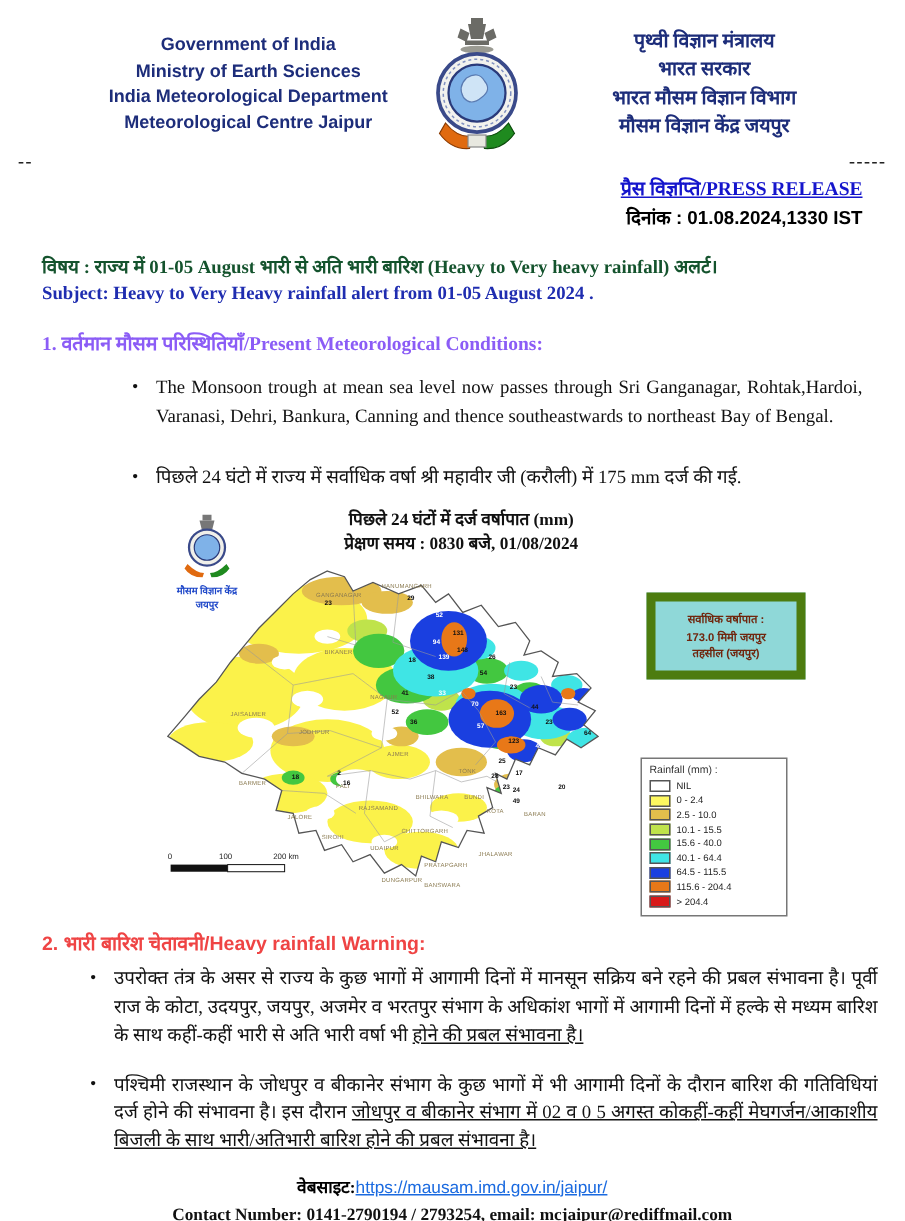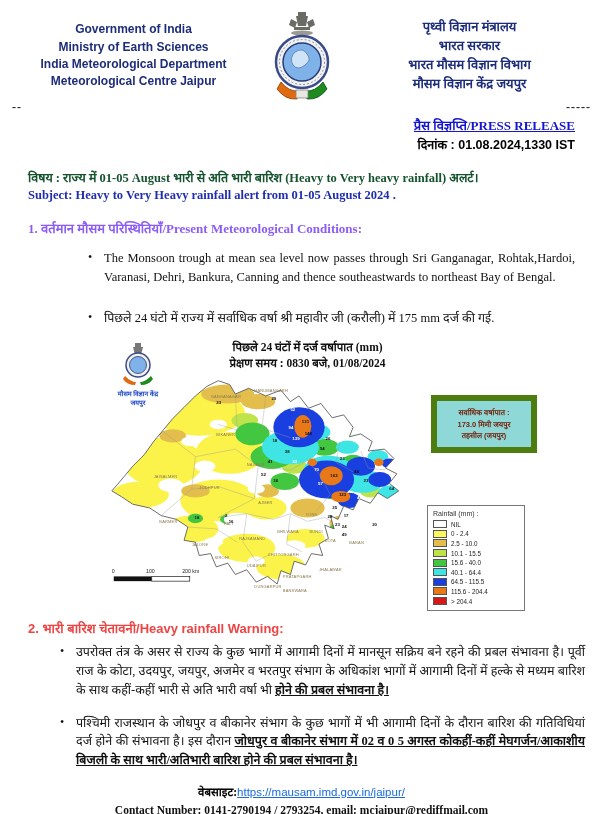--- a/index.html
+++ b/index.html
@@ -1,41 +1,41 @@
 <!DOCTYPE html>
 <html><head>
 <meta charset="utf-8">
 <style>
   html,body{margin:0;padding:0;background:#fff;}
   body{width:603px;height:814px;font-family:"Liberation Serif",serif;color:#111;}
   .page{position:relative;width:603px;height:814px;overflow:hidden;background:#fff;}
 
   
-  .hdr{display:flex;justify-content:space-between;align-items:center;padding:10px 26px 0 26px;}
+  .hdr{display:flex;justify-content:space-between;align-items:center;padding:10px 26px 0 26px;margin-left:32px;}
   .hdr-col{width:215px;text-align:center;font-weight:bold;color:#1d2d7a;font-size:12px;line-height:1.45;font-family:"Liberation Sans",sans-serif;}
   .hdr-col.hi{font-family:"Liberation Serif",serif;font-size:13px;}
   .hdr-logo{width:80px;display:flex;justify-content:center;}
   .rule-dashes{display:flex;justify-content:space-between;padding:0 12px;font-weight:bold;font-size:12px;letter-spacing:1px;color:#222;height:12px;line-height:10px;}
 
   
   .meta{padding:2px 28px 0 28px;}
   .press-release{text-align:right;font-weight:bold;font-size:13px;color:#1515cc;text-decoration:underline;}
   .date-line{text-align:right;font-weight:bold;font-size:12.5px;color:#000;margin-top:2px;font-family:"Liberation Sans",sans-serif;}
   .subject-hi{font-weight:bold;font-size:12.5px;color:#14532d;margin-top:16px;}
   .subject-en{font-weight:bold;font-size:12.5px;color:#1f2db0;margin-top:2px;}
 
   
   .sec-head{padding:0 28px;font-weight:bold;font-size:13px;}
   .sec1-head{color:#8b5cf6;margin-top:16px;}
   .sec2-head{color:#ef4444;font-family:"Liberation Sans",sans-serif;margin-top:10px;}
   .bullet{display:flex;padding:0 28px 0 88px;margin-top:12px;}
   .bullet .dot{width:16px;flex:0 0 16px;font-size:12px;line-height:1.45;}
   .bullet .btxt{flex:1;font-size:12.5px;line-height:1.5;text-align:justify;}
   .bullet2{padding:0 18px 0 60px;margin-top:6px;}
-  .bold-underline{font-weight:bold;text-decoration:underline;}
+  .bold-underline{font-weight:normal;text-decoration:underline;}
 
   
   .map-figure{position:relative;width:603px;height:274px;margin-top:8px;}
   .map-title{position:absolute;left:175px;top:4px;width:265px;text-align:center;font-weight:bold;font-size:11.5px;line-height:1.4;color:#111;}
   .map-logo-small{position:absolute;left:106px;top:8px;width:64px;text-align:center;}
   .map-logo-small .cap{font-size:6.5px;font-weight:bold;color:#1d46c8;line-height:1.3;margin-top:1px;}
   .anniv{position:absolute;left:434px;top:2px;width:56px;height:40px;border:2px solid #2f9e2f;background:#fff;display:flex;flex-direction:column;align-items:center;justify-content:center;}
   .anniv-row{display:flex;align-items:center;gap:1px;}
   .anniv-15{font-family:"Liberation Sans",sans-serif;font-weight:bold;font-style:italic;font-size:20px;color:#e23c1e;line-height:1;}
   .anniv-globe{width:18px;height:18px;border-radius:50%;border:1.5px solid #e07820;background:linear-gradient(135deg,#f08030 30%,#ffffff 30% 65%,#2f8a2f 65%);display:flex;align-items:center;justify-content:center;}

